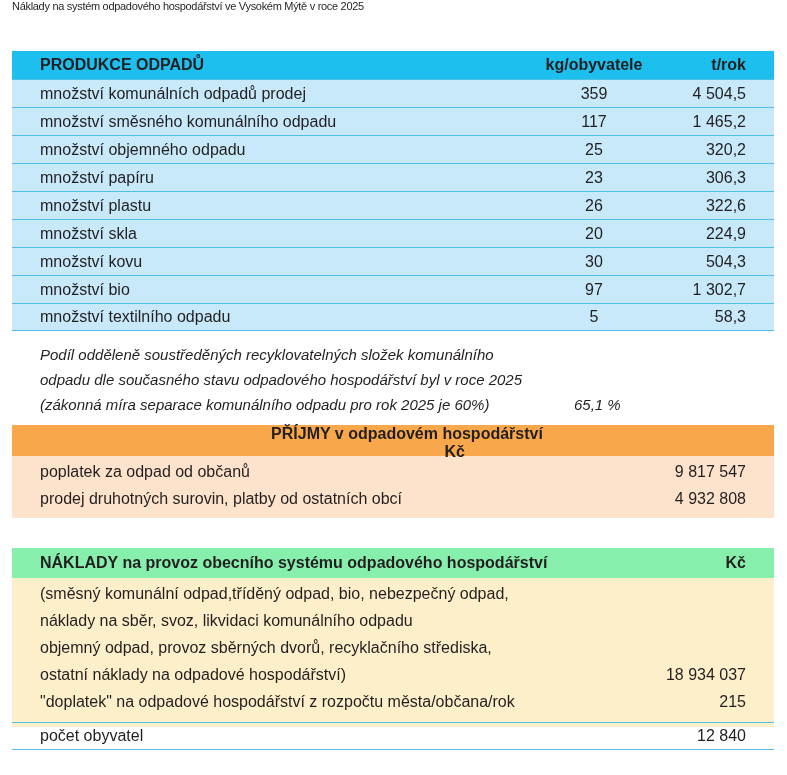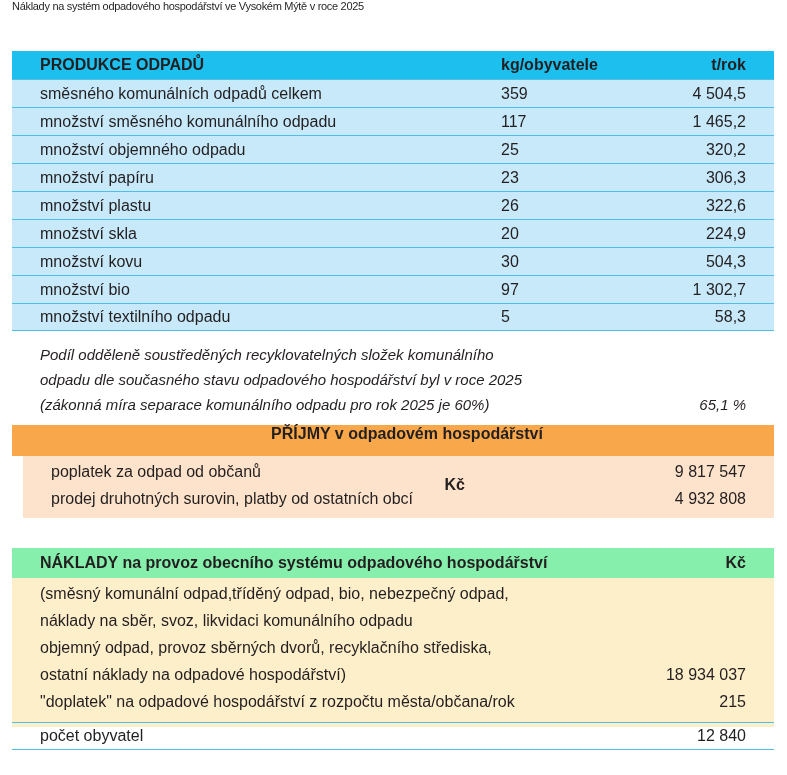--- a/index.html
+++ b/index.html
@@ -8,42 +8,42 @@
     font-family: "Liberation Sans", sans-serif; color: #231f20;
   }
   .title {
     position: absolute; left: 12px; top: 0;
     font-size: 11px; font-weight: normal; color: #231f20; letter-spacing: -0.3px;
     white-space: nowrap;
   }
   .block { position: absolute; left: 12px; width: 762px; }
   .row {
     display: flex; align-items: center; box-sizing: border-box;
-    font-size: 16px; white-space: nowrap; gap: 33px;
+    font-size: 16px; white-space: nowrap;
   }
   .row .lbl { flex: 1; padding-left: 28px; }
-  .row .c1 { width: 120px; text-align: left; }
+  .row .c1 { width: 120px; text-align: center; }
   .row .c2 { width: 120px; text-align: right; padding-right: 28px; box-sizing: border-box; }
   .row .val { width: 200px; text-align: right; padding-right: 28px; box-sizing: border-box; }
 
   
   .prod-head { background: #1cbfee; height: 28px; font-weight: bold; font-size: 16px; }
   .prod-row { background: #c7e9fa; height: 28px; border-top: 1.5px solid #4fc0e3; }
   .prod-row:last-child { border-bottom: 1.5px solid #4fc0e3; }
 
   .share {
     position: absolute; left: 12px; width: 762px; top: 342px;
     font-size: 15px; line-height: 25px; display: flex; font-style: italic;
   }
   .share .txt { flex: 1; padding-left: 28px; }
-  .share .pct { width: 200px; text-align: right; padding-right: 28px; box-sizing: border-box; align-self: flex-end; }
+  .share .pct { width: 200px; text-align: left; padding-right: 28px; box-sizing: border-box; align-self: flex-end; }
 
   
   .inc-head { background: #f8a84a; height: 31px; font-weight: bold; flex-direction: column; }
-  .inc-body { background: #fde3cb; padding: 2px 0 6px 0; margin-left: 11px; }
+  .inc-body { background: #fde3cb; padding: 2px 0 6px 0; }
   .inc-body .row, .cost-body .row { height: 27px; align-items: center; }
 
   
   .cost-head { background: #86efac; height: 30px; font-weight: bold; }
   .cost-body { background: #feefcb; padding: 2px 0 12px 0; }
 
   .pop-row { height: 28px; border-top: 1.5px solid #4fc0e3; border-bottom: 1.5px solid #4fc0e3; }
 </style>
 </head>
 <body>
@@ -51,21 +51,21 @@
 <div class="title">Náklady na systém odpadového hospodářství ve Vysokém Mýtě v roce 2025</div>
 
 <div class="block" style="top:51px;">
   <div class="row prod-head">
     <span class="lbl">PRODUKCE ODPADŮ</span>
     <span class="c1">kg/obyvatele</span>
     <span class="c2">t/rok</span>
   </div>
   <div id="prod-rows">
       <div class="row prod-row">
-        <span class="lbl">směsného  komunálních odpadů celkem</span>
+        <span class="lbl">množství  komunálních odpadů prodej</span>
         <span class="c1">359</span>
         <span class="c2">4 504,5</span>
       </div>
       <div class="row prod-row">
         <span class="lbl">množství  směsného komunálního odpadu</span>
         <span class="c1">117</span>
         <span class="c2">1 465,2</span>
       </div>
       <div class="row prod-row">
         <span class="lbl">množství  objemného odpadu</span>

